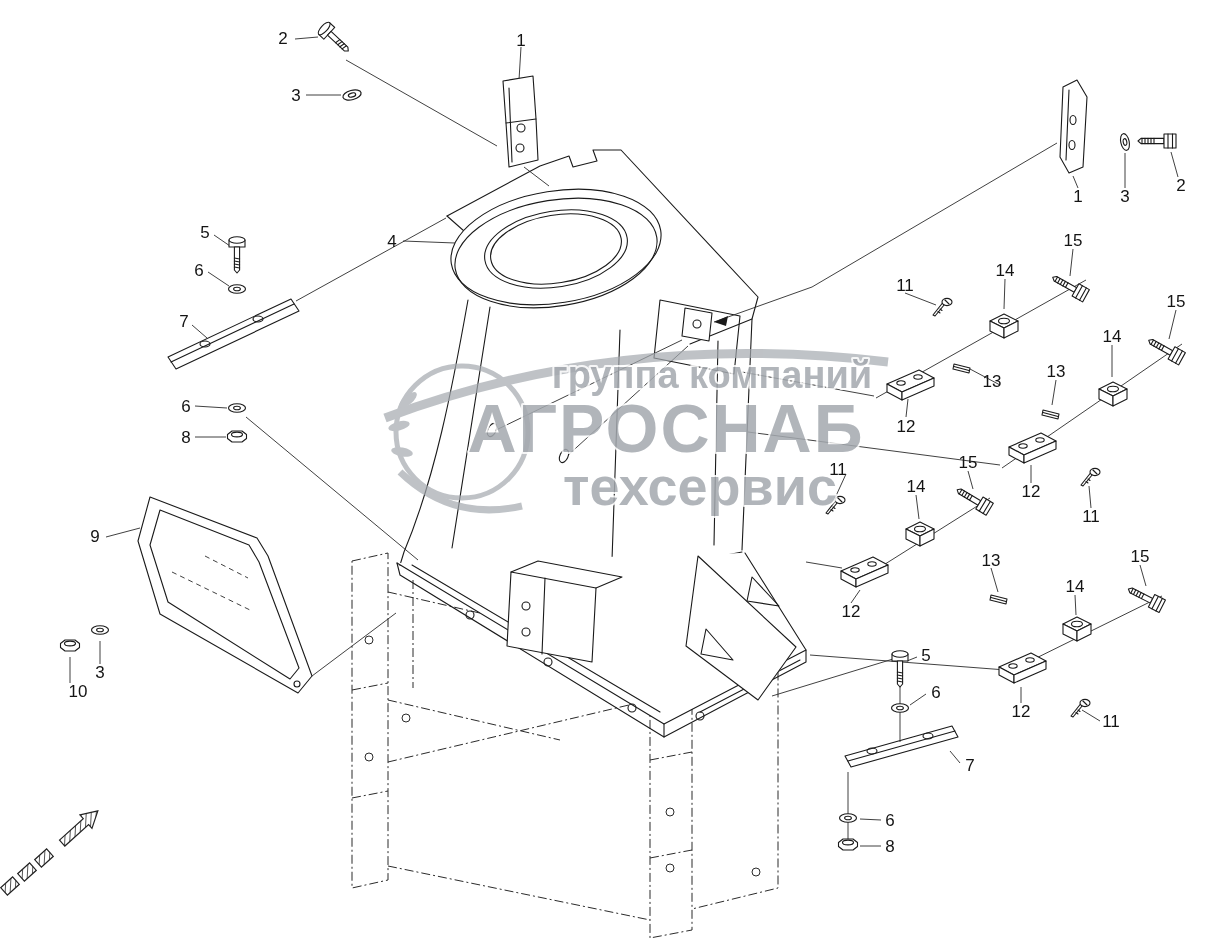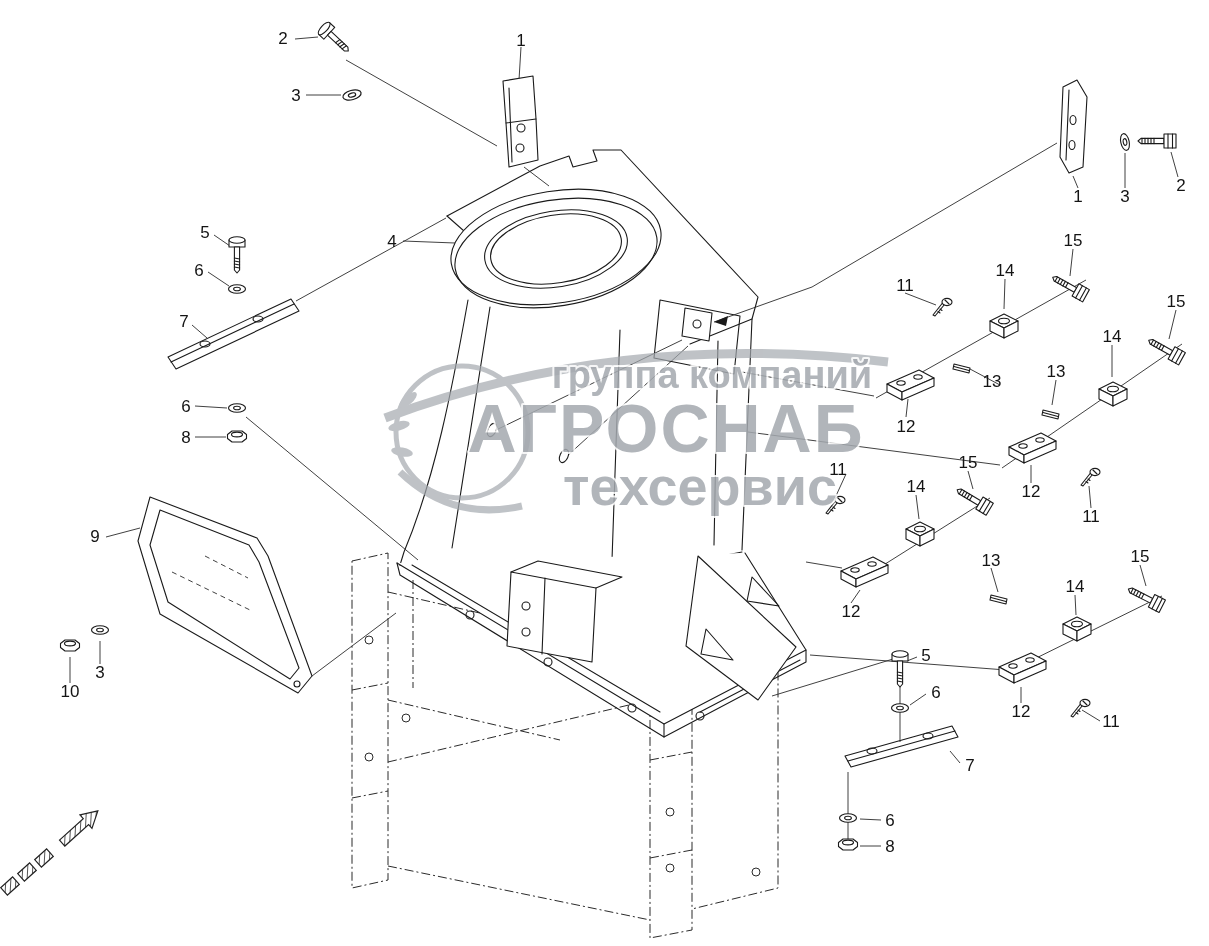--- a/index.html
+++ b/index.html
@@ -322,21 +322,21 @@
       <div class="callout" style="left: 1078px; top: 196px;">1</div>
       <div class="callout" style="left: 1125px; top: 196px;">3</div>
       <div class="callout" style="left: 1181px; top: 185px;">2</div>
       <div class="callout" style="left: 392px; top: 241px;">4</div>
       <div class="callout" style="left: 205px; top: 232px;">5</div>
       <div class="callout" style="left: 199px; top: 270px;">6</div>
       <div class="callout" style="left: 184px; top: 321px;">7</div>
       <div class="callout" style="left: 186px; top: 406px;">6</div>
       <div class="callout" style="left: 186px; top: 437px;">8</div>
       <div class="callout" style="left: 95px; top: 536px;">9</div>
-      <div class="callout" style="left: 70px; top: 691px;">10</div>
+      <div class="callout" style="left: 78px; top: 691px;">10</div>
       <div class="callout" style="left: 100px; top: 672px;">3</div>
       <div class="callout" style="left: 905px; top: 285px;">11</div>
       <div class="callout" style="left: 1005px; top: 270px;">14</div>
       <div class="callout" style="left: 1073px; top: 240px;">15</div>
       <div class="callout" style="left: 1176px; top: 301px;">15</div>
       <div class="callout" style="left: 1112px; top: 336px;">14</div>
       <div class="callout" style="left: 1056px; top: 371px;">13</div>
       <div class="callout" style="left: 992px; top: 381px;">13</div>
       <div class="callout" style="left: 906px; top: 426px;">12</div>
       <div class="callout" style="left: 1031px; top: 491px;">12</div>

